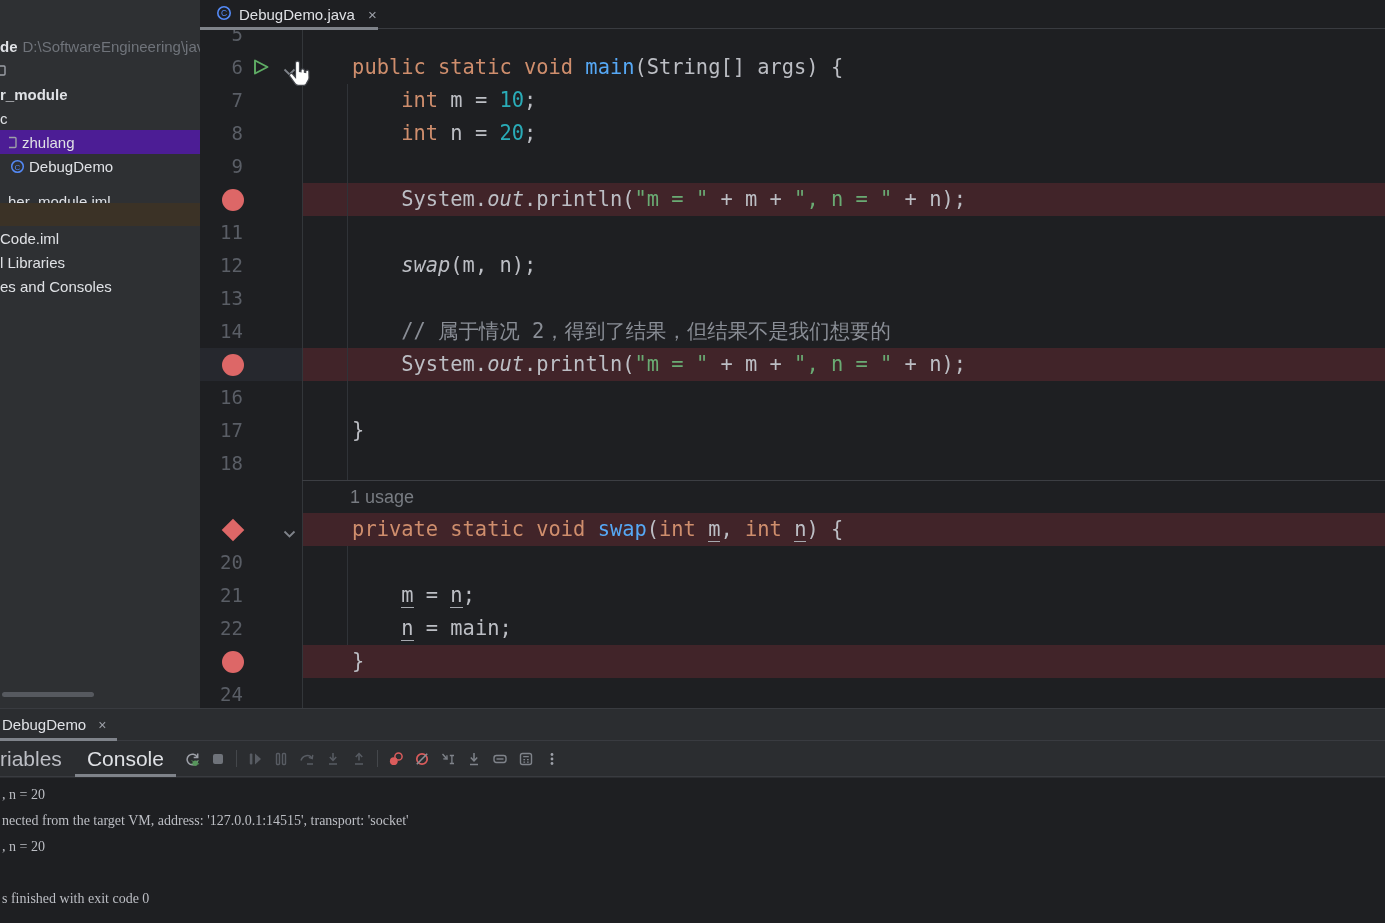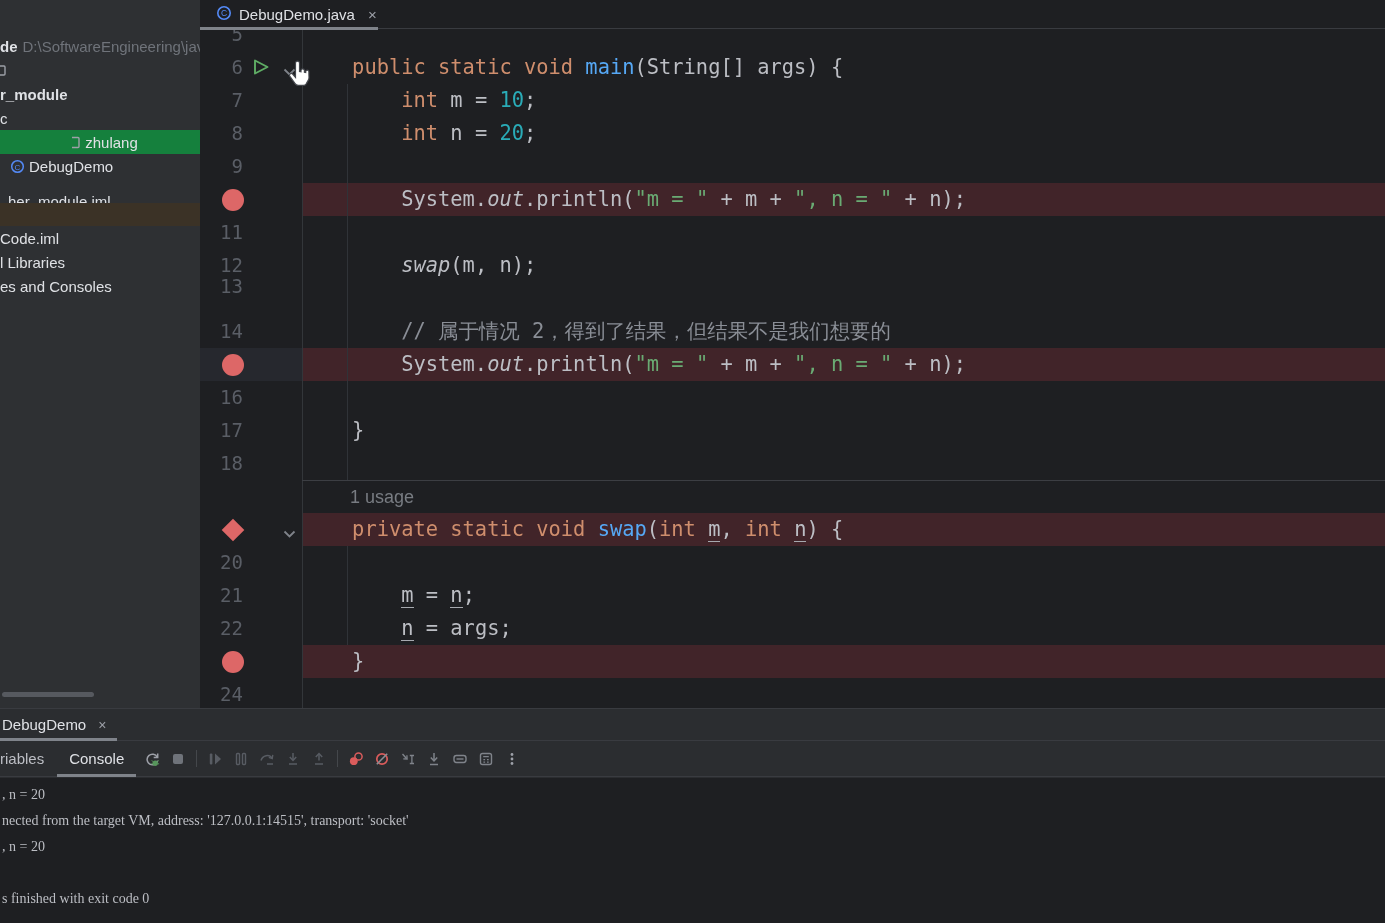--- a/index.html
+++ b/index.html
@@ -6,21 +6,21 @@
   html,body { background:#111; }
   #app {
     position:relative; width:1385px; height:923px; overflow:hidden;
     background:#1e1f22; font-family:"Liberation Sans", sans-serif;
   }
   
   #sidebar { position:absolute; left:0; top:0; width:200px; height:708px; background:#2e3033; overflow:hidden; }
   .trow { position:absolute; left:0; width:201px; height:24px; display:flex; align-items:center; font-size:15px; color:#dfe1e5; white-space:nowrap; }
   .trow .bold { font-weight:bold; color:#dfe1e5; }
   .trow .path { color:#6f737a; margin-left:5px; }
-  .trow.selected { background:#15803d;justify-content:center; }
+  .trow.selected { background:#4c1d95; }
   .trow.brown { background:#3b3226; height:23px; }
   .trow .ticon { display:flex; align-items:center; flex:none; }
   #sidebar-hthumb { position:absolute; left:2px; top:692px; width:92px; height:5px; border-radius:3px; background:#56595f; }
   
   #tabbar { position:absolute; left:200px; top:0; width:1185px; height:29px; background:#1e1f22; border-bottom:1px solid #393b40; z-index:10; }
   #etab { position:absolute; left:0; top:0; height:29px; width:178px; display:flex; align-items:center; padding-left:16px; }
   #etab .lbl { font-size:15px; color:#dfe1e5; margin-left:7px; }
   #etab .close { font-size:15px; color:#9da0a8; margin-left:13px; }
   #etab .underline { position:absolute; left:0; bottom:-1px; width:178px; height:3px; background:#7f838a; }
   
@@ -47,21 +47,21 @@
   .crow .code, .crow .lnum, .bp-circle, .bp-diamond { z-index:3; }
   #cursor { position:absolute; left:88px; top:60px; z-index:30; }
   
   #debug-panel { position:absolute; left:0; top:708px; width:1385px; height:215px; background:#2b2d30; border-top:1px solid #393b40; }
   #session-row { position:relative; height:32px; border-bottom:1px solid #393b40; display:flex; align-items:center; }
   #session-tab { display:flex; align-items:center; padding-left:2px; }
   #session-tab .lbl { font-size:15px; color:#dfe1e5; }
   #session-tab .close { font-size:14px; color:#9da0a8; margin-left:12px; }
   #session-underline { position:absolute; left:0; bottom:-1px; width:117px; height:3px; background:#7f838a; }
   #toolbar-row { position:relative; height:36px; border-bottom:1px solid #393b40; display:flex; align-items:center; }
-  .dtab { position:relative; height:36px; display:flex; align-items:center; font-size:15px; color:#bcbec4; }
+  .dtab { position:relative; height:36px; display:flex; align-items:center; font-size:21px; color:#bcbec4; }
   .dtab.active { color:#dfe1e5; }
   .dtab.active .tab-underline { position:absolute; left:-12px; right:-12px; bottom:0; height:3px; background:#7f838a; }
   #dbg-icons { display:flex; align-items:center; gap:10px; margin-left:20px; }
   .icon16 { width:16px; height:16px; display:flex; align-items:center; justify-content:center; }
   .tsep { width:1px; height:17px; background:#44474b; }
   #console { position:absolute; left:0; top:69px; width:1385px; height:146px; background:#1e1f22; padding:4px 0 0 2px; }
   .cline { height:26px; line-height:26px; white-space:pre; font-family:Liberation Serif, serif; font-size:14px; color:#bcbec4; }
 </style>
 </head>
 <body>
@@ -172,21 +172,21 @@
           <div class="code"><span>        System.</span><span class="tk-it">out</span><span>.println(</span><span class="tk-str">"m = "</span><span> + m + </span><span class="tk-str">", n = "</span><span> + n);</span></div>
         </div>
         <div class="crow" style="top: 216px;">
           <div class="lnum">11</div>
           <div class="code"></div>
         </div>
         <div class="crow" style="top: 249px;">
           <div class="lnum">12</div>
           <div class="code"><span>        </span><span class="tk-it">swap</span><span>(m, n);</span></div>
         </div>
-        <div class="crow" style="top: 270px; padding-left: 30px;">
+        <div class="crow" style="top: 282px; padding-left: 30px;">
           <div class="lnum">13</div>
           <div class="code"></div>
         </div>
         <div class="crow" style="top: 315px;">
           <div class="lnum">14</div>
           <div class="code"><span>        </span><span class="tk-com">// 属于情况 2，得到了结果，但结果不是我们想要的</span></div>
         </div>
         <div class="crow" style="top: 348px;">
           <div class="ghl"></div>
           <div class="hl"></div>
@@ -215,21 +215,21 @@
         </div>
         <div class="crow" style="top: 546px;">
           <div class="lnum">20</div>
         </div>
         <div class="crow" style="top: 579px;">
           <div class="lnum">21</div>
           <div class="code"><span>        </span><span class="tk-und">m</span><span> = </span><span class="tk-und">n</span><span>;</span></div>
         </div>
         <div class="crow" style="top: 612px;">
           <div class="lnum">22</div>
-          <div class="code"><span>        </span><span class="tk-und">n</span><span> = args;</span></div>
+          <div class="code"><span>        </span><span class="tk-und">n</span><span> = main;</span></div>
         </div>
         <div class="crow" style="top: 645px;">
           <div class="hl"></div>
           <div class="bp-circle"></div>
           <div class="code"><span>    }</span></div>
         </div>
         <div class="crow" style="top: 678px;">
           <div class="lnum">24</div>
           <div class="code"></div>
         </div>

